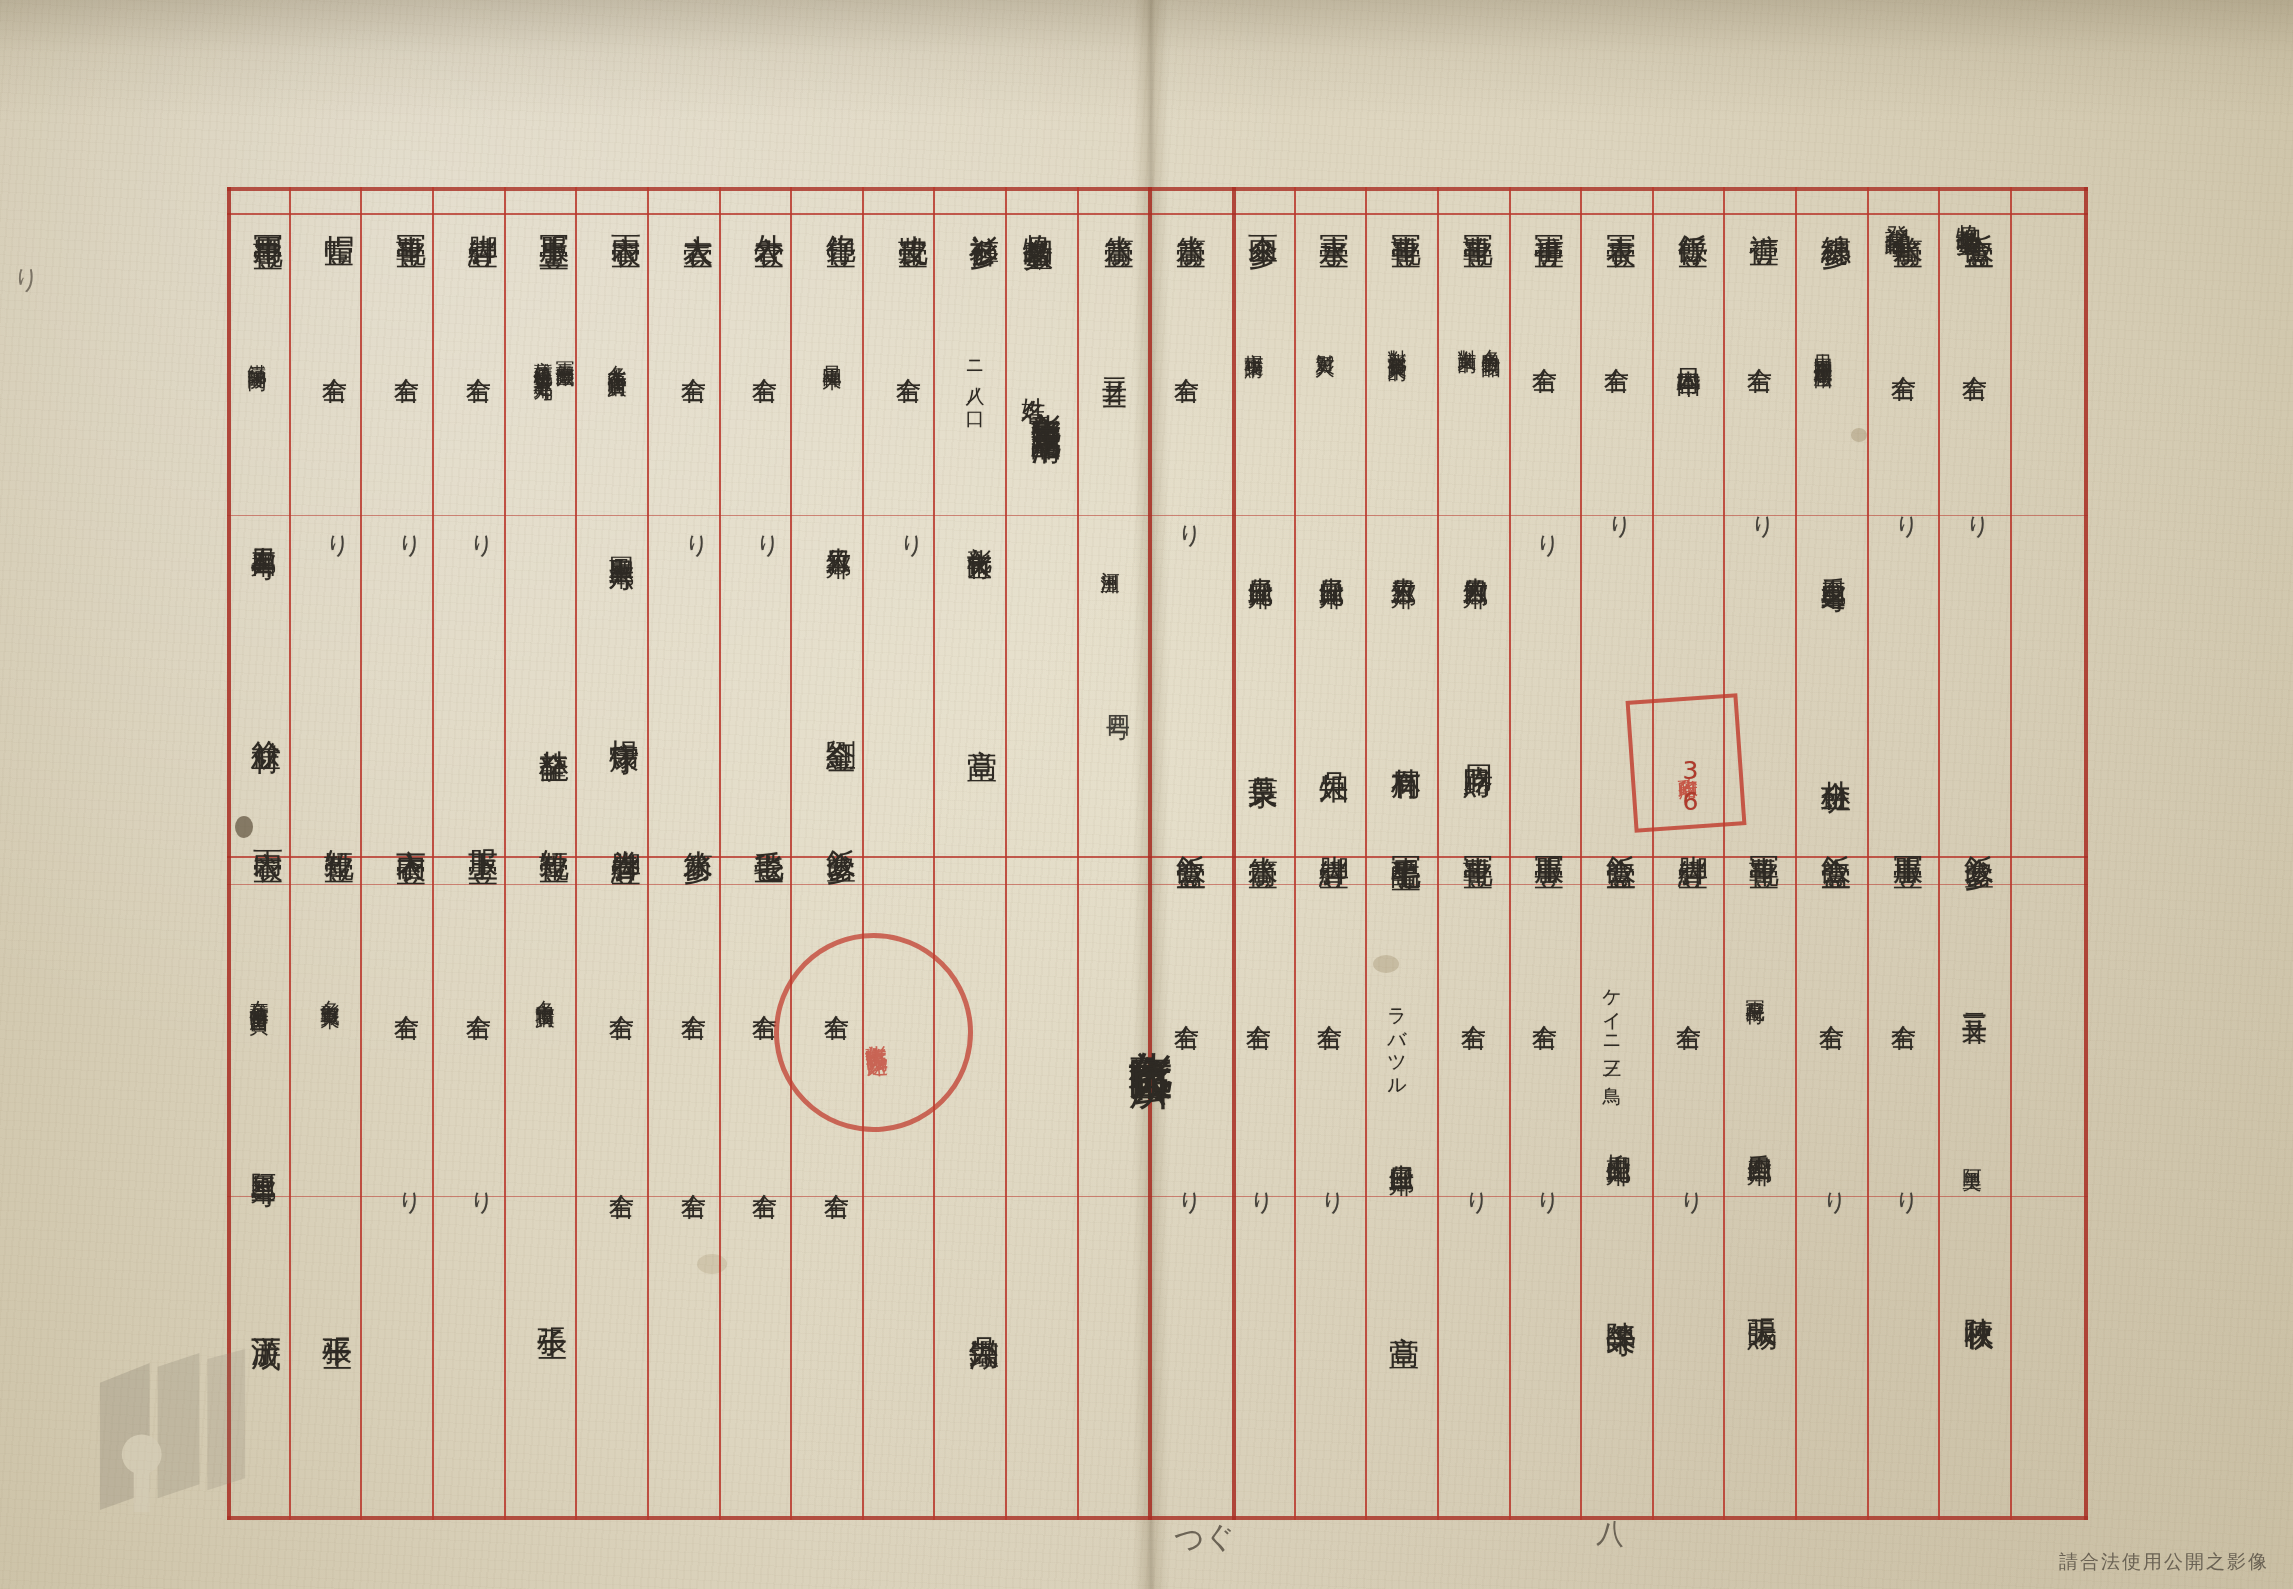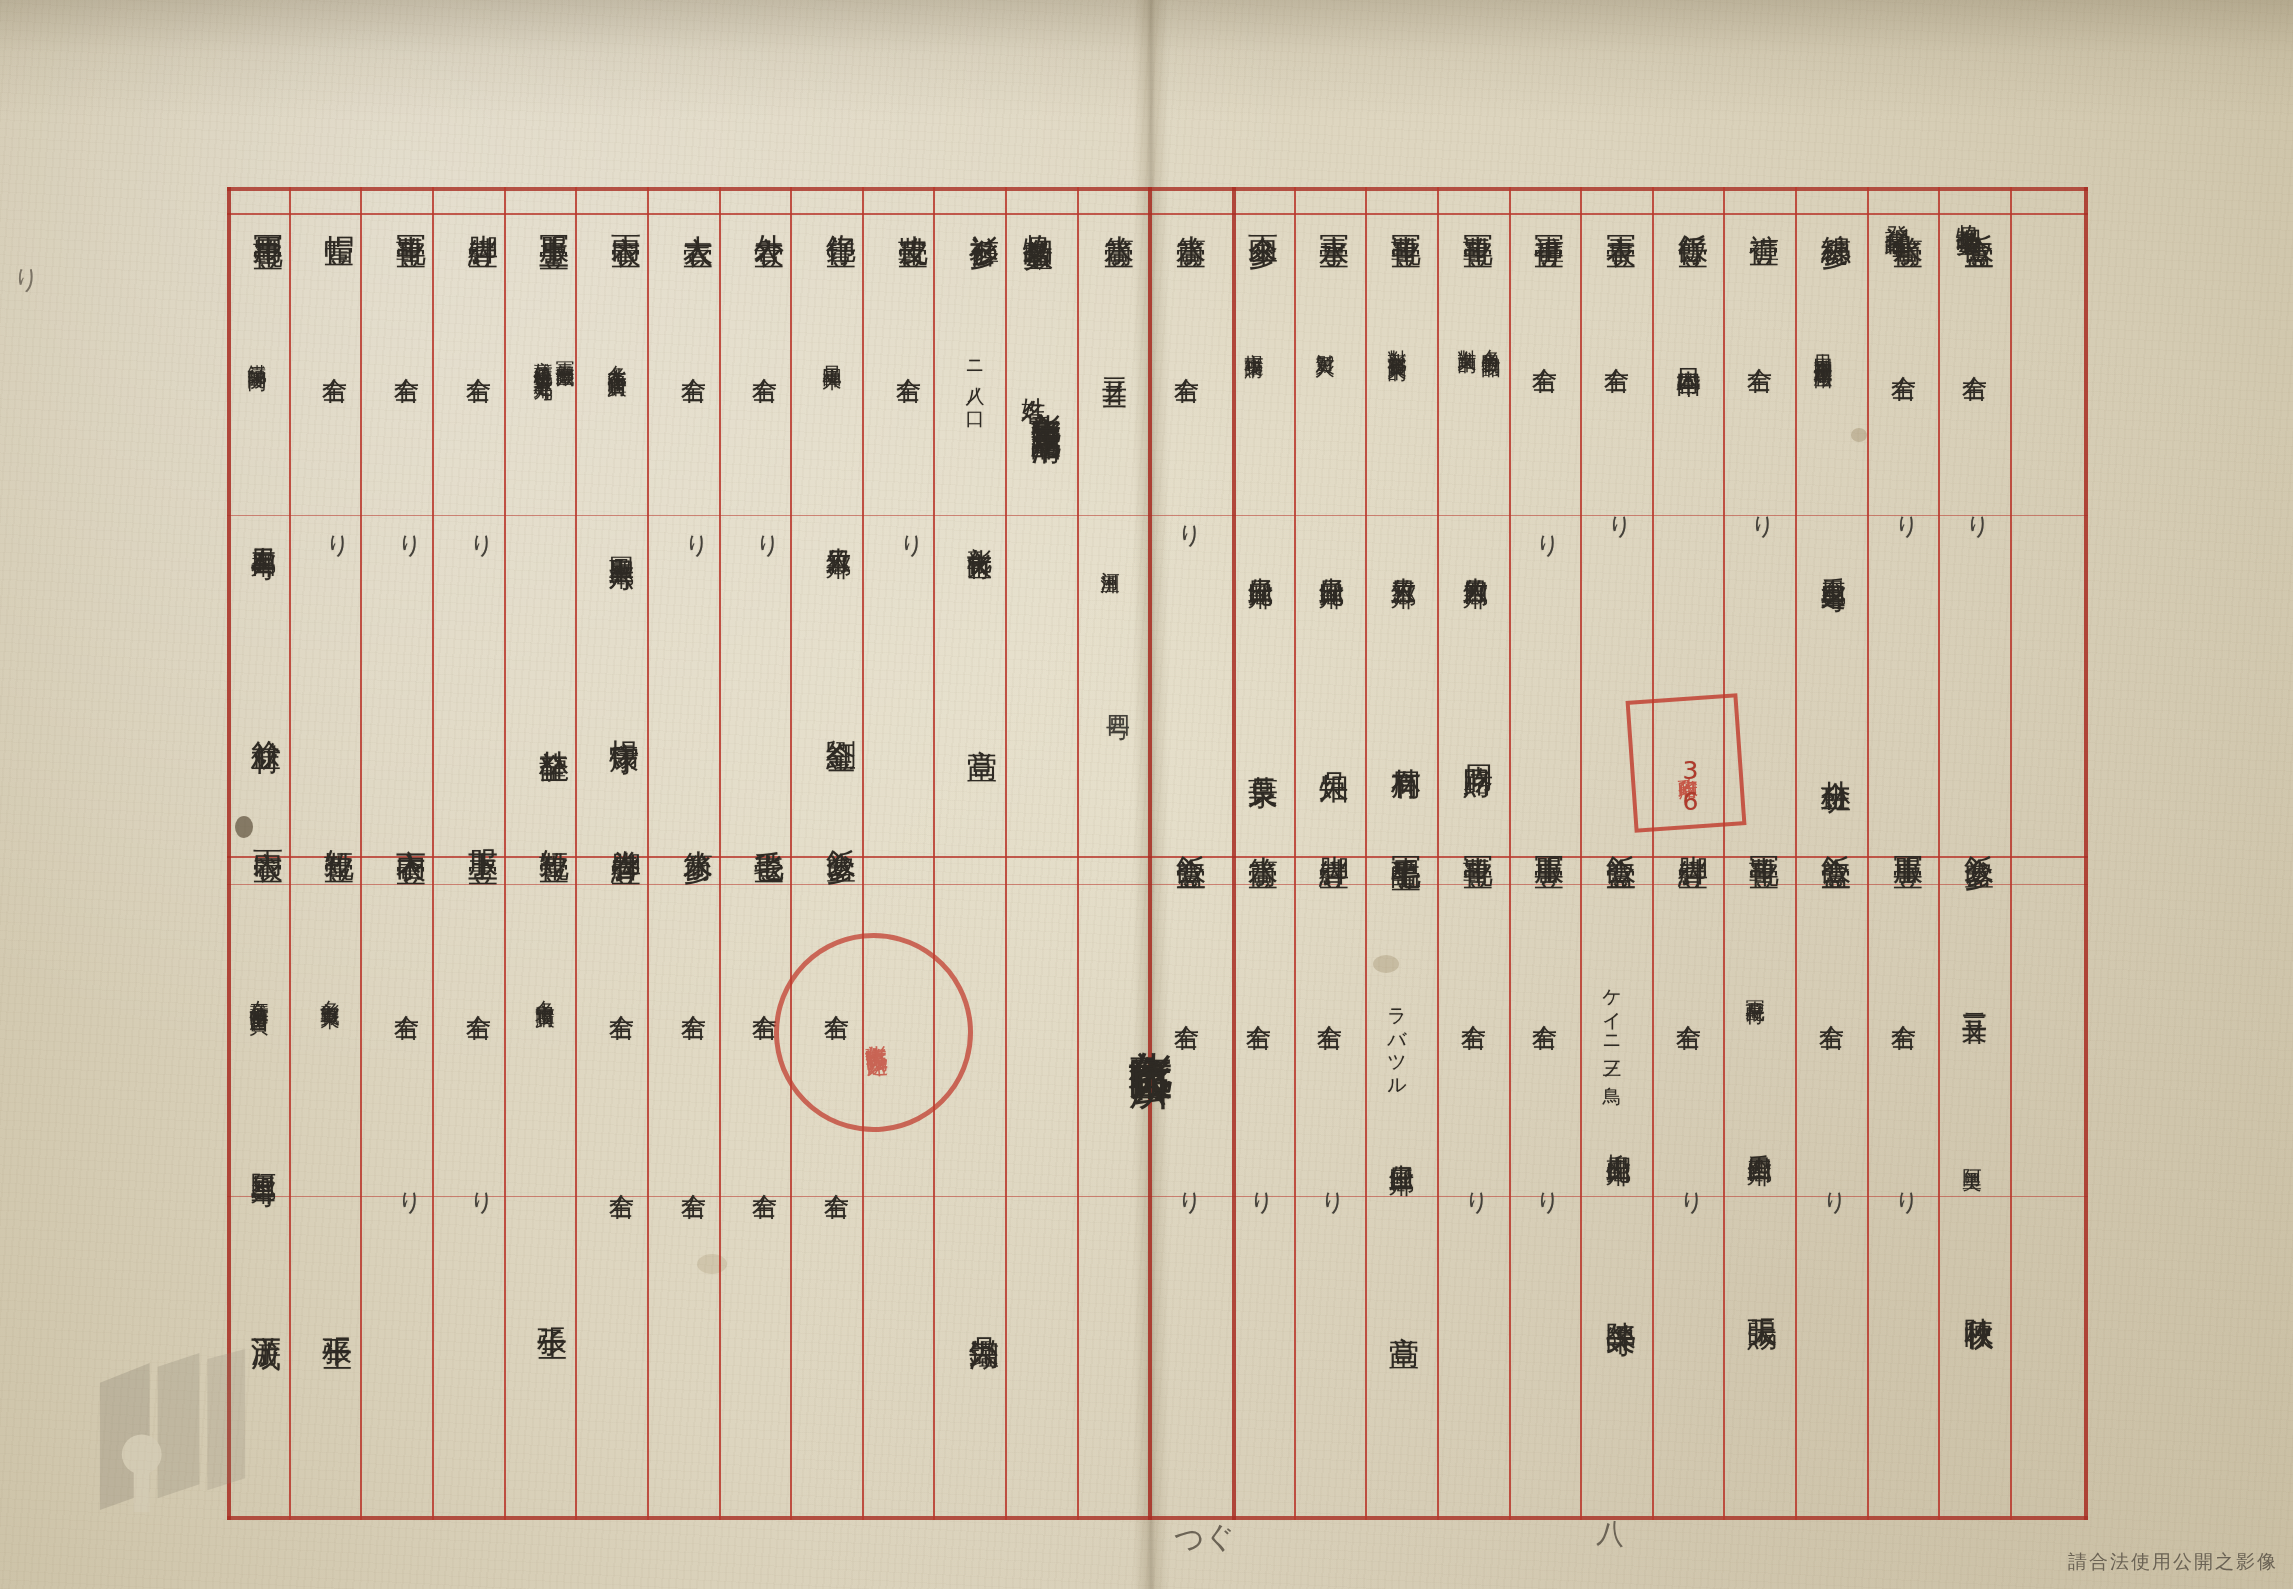--- a/index.html
+++ b/index.html
@@ -78,21 +78,21 @@
   }
   .stamp-sq{
     position:absolute;border:4px solid #c0392b;color:#c0392b;opacity:.8;
     display:flex;align-items:center;justify-content:center;
     writing-mode:vertical-rl;text-orientation:upright;
     font-size:20px;line-height:1.05;transform:rotate(-4deg);
   }
   
   #logo{position:absolute;left:80px;top:1343px;width:199px;height:189px;opacity:.30;}
   #footnote{
-    position:absolute;right:15px;bottom:14px;
+    position:absolute;right:24px;bottom:14px;
     font-size:19px;color:#6a6254;letter-spacing:2px;
     font-family:"DejaVu Sans", sans-serif;
   }
   #pnum-a{position:absolute;left:1174px;bottom:30px;font-size:30px;color:#6b6355;transform:rotate(-4deg);}
   #pnum-b{position:absolute;left:1597px;bottom:36px;font-size:28px;color:#6b6355;transform:rotate(6deg);}
   #edge-a{position:absolute;left:10px;top:249px;font-size:26px;color:#7a7264;writing-mode:vertical-rl;}
 </style>
 </head>
 <body>
 

